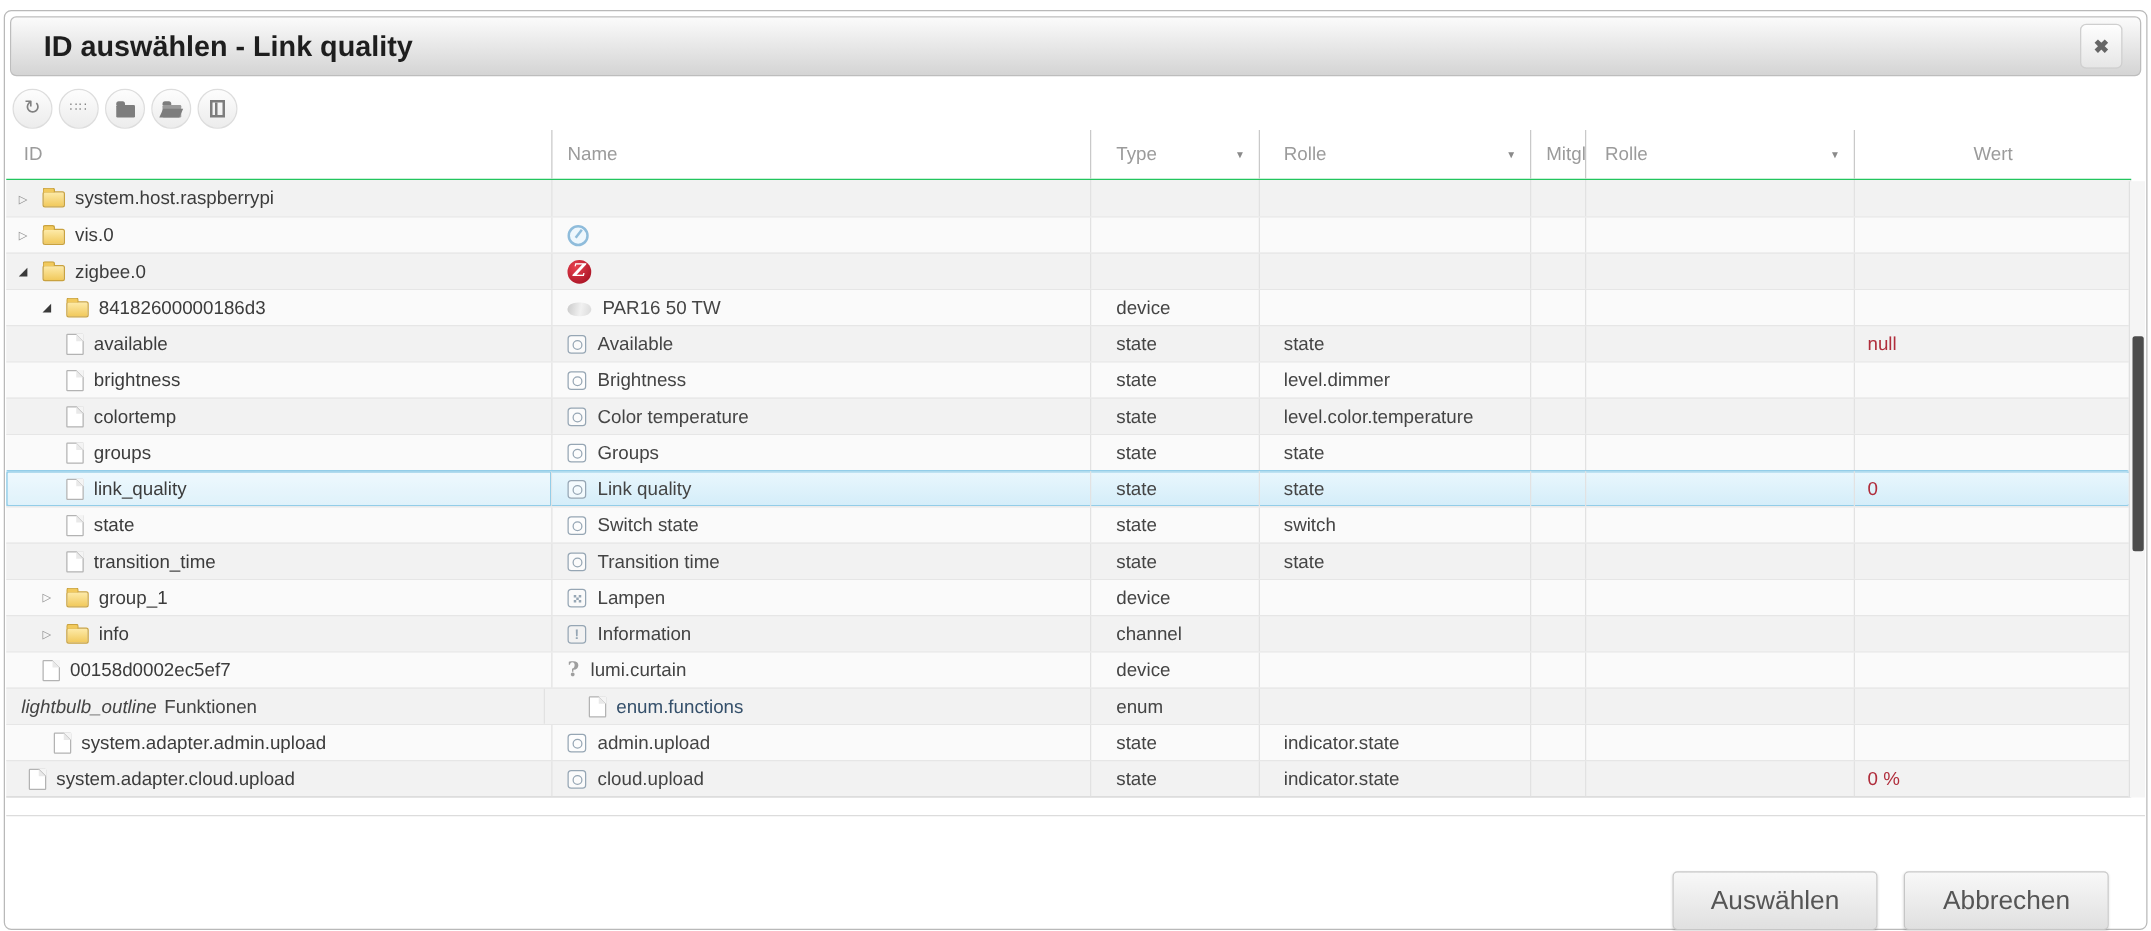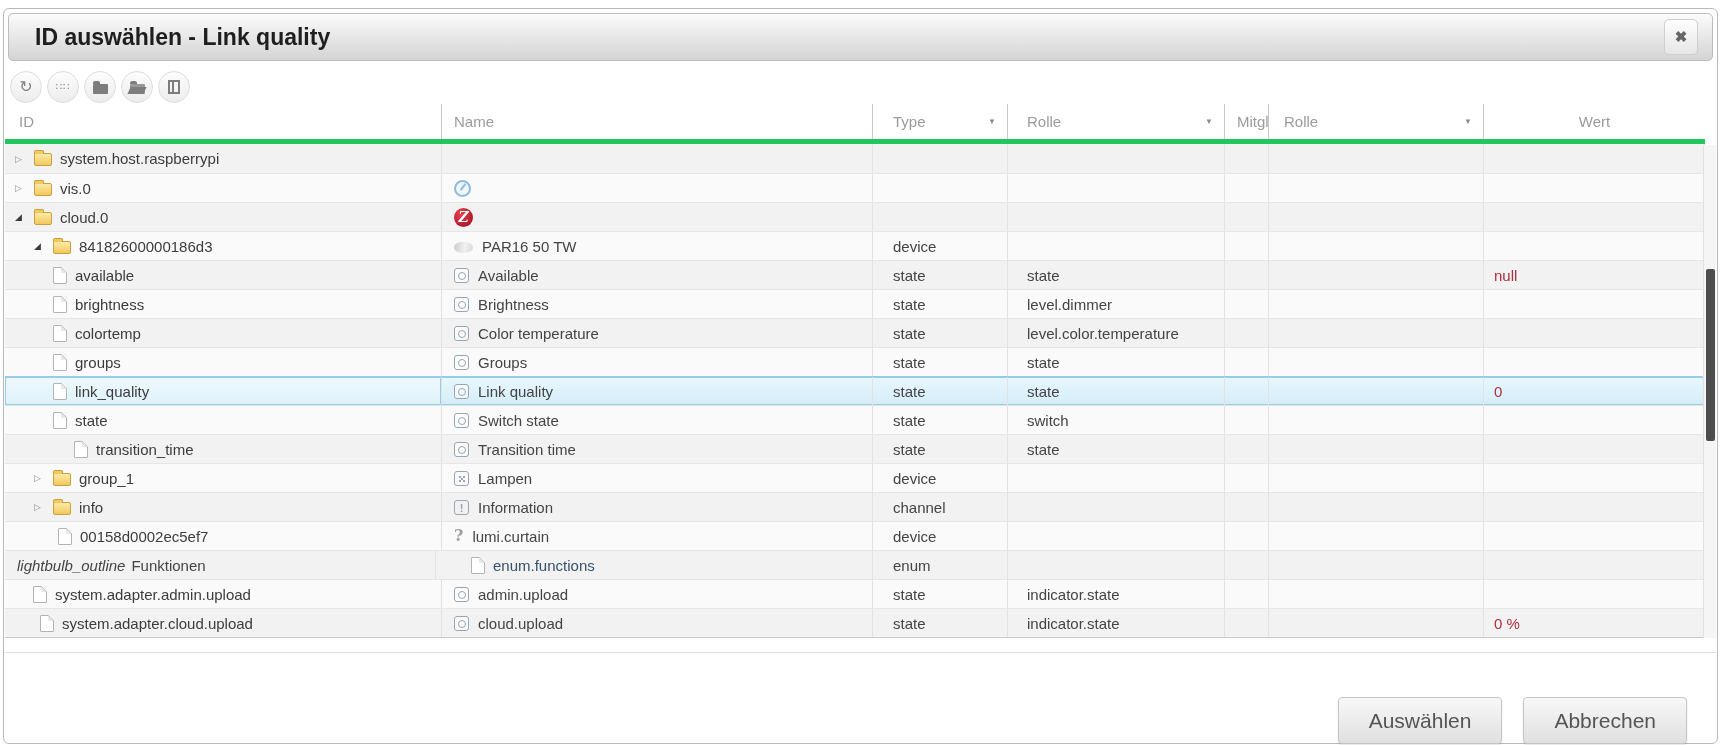--- a/index.html
+++ b/index.html
@@ -36,21 +36,21 @@
   .ic-folder-open { background:#9a9a9a; }
   .ic-folder-open::after { content:""; position:absolute; left:-1px; bottom:0;
           width:16px; height:7px; background:#7d7d7d; transform:skewX(-24deg); }
   .ic-book { width:12px; height:14px; border:2px solid #7d7d7d; position:relative; }
   .ic-book::before { content:""; position:absolute; left:2px; top:0; width:2px;
           height:10px; background:#7d7d7d; }
 
   
   .grid { position:absolute; left:1px; top:95px; width:1700px; }
   .ghead { display:flex; height:40px; align-items:stretch;
-           border-bottom:5px solid #22c55e; color:#9b9b9b; font-size:15px; }
+           border-bottom:1px solid #22c55e; color:#9b9b9b; font-size:15px; }
   .hcell { display:flex; align-items:center; border-right:1px solid #c9c9c9;
            overflow:hidden; white-space:nowrap; padding-left:14px; }
   .harr { font-size:8px; color:#8a8a8a; margin-left:auto; margin-right:11px; cursor:pointer; }
   .col-id     { width:437px; }
   .col-name   { width:431px; padding-left:12px; }
   .col-type   { width:135px; padding-left:20px; }
   .col-role   { width:217px; padding-left:19px; }
   .col-member { width:44px;  padding-left:12px; }
   .col-room   { width:215px; padding-left:15px; }
   .col-value  { flex:1; border-right:none; }
@@ -222,21 +222,21 @@
           <div class="cell col-role"></div>
           <div class="cell col-member"></div>
           <div class="cell col-room"></div>
           <div class="cell col-value cell-value"></div>
         </div>
         <div class="grow">
           <div class="cell col-id cell-id">
             <div class="tree" style="padding-left: 10px;">
               <div class="exp open">◢</div>
               <div class="t-folder"></div>
-              <div class="tlab">cloud.0</div>
+              <div class="tlab">zigbee.0</div>
             </div>
           </div>
           <div class="cell col-name">
             <div class="nicon n-zigbee"></div>
           </div>
           <div class="cell col-type"></div>
           <div class="cell col-role"></div>
           <div class="cell col-member"></div>
           <div class="cell col-room"></div>
           <div class="cell col-value cell-value"></div>
@@ -356,21 +356,21 @@
             <div>Switch state</div>
           </div>
           <div class="cell col-type">state</div>
           <div class="cell col-role">switch</div>
           <div class="cell col-member"></div>
           <div class="cell col-room"></div>
           <div class="cell col-value cell-value"></div>
         </div>
         <div class="grow">
           <div class="cell col-id cell-id">
-            <div class="tree" style="padding-left: 69px;">
+            <div class="tree" style="padding-left: 48px;">
               <div class="t-page"></div>
               <div class="tlab">transition_time</div>
             </div>
           </div>
           <div class="cell col-name">
             <div class="nicon n-state"></div>
             <div>Transition time</div>
           </div>
           <div class="cell col-type">state</div>
           <div class="cell col-role">state</div>
@@ -409,21 +409,21 @@
             <div>Information</div>
           </div>
           <div class="cell col-type">channel</div>
           <div class="cell col-role"></div>
           <div class="cell col-member"></div>
           <div class="cell col-room"></div>
           <div class="cell col-value cell-value"></div>
         </div>
         <div class="grow">
           <div class="cell col-id cell-id">
-            <div class="tree" style="padding-left: 53px;">
+            <div class="tree" style="padding-left: 29px;">
               <div class="t-page"></div>
               <div class="tlab">00158d0002ec5ef7</div>
             </div>
           </div>
           <div class="cell col-name">
             <div class="nicon n-question"></div>
             <div>lumi.curtain</div>
           </div>
           <div class="cell col-type">device</div>
           <div class="cell col-role"></div>
@@ -443,38 +443,38 @@
             </div>
           </div>
           <div class="cell col-type">enum</div>
           <div class="cell col-role"></div>
           <div class="cell col-member"></div>
           <div class="cell col-room"></div>
           <div class="cell col-value cell-value"></div>
         </div>
         <div class="grow">
           <div class="cell col-id cell-id">
-            <div class="tree" style="padding-left: 28px;">
+            <div class="tree" style="padding-left: 28px; margin-left: 10px;">
               <div class="t-page"></div>
               <div class="tlab">system.adapter.admin.upload</div>
             </div>
           </div>
           <div class="cell col-name">
             <div class="nicon n-state"></div>
             <div>admin.upload</div>
           </div>
           <div class="cell col-type">state</div>
           <div class="cell col-role">indicator.state</div>
           <div class="cell col-member"></div>
           <div class="cell col-room"></div>
           <div class="cell col-value cell-value"></div>
         </div>
         <div class="grow">
           <div class="cell col-id cell-id">
-            <div class="tree" style="padding-left: 35px;">
+            <div class="tree" style="padding-left: 18px;">
               <div class="t-page"></div>
               <div class="tlab">system.adapter.cloud.upload</div>
             </div>
           </div>
           <div class="cell col-name">
             <div class="nicon n-state"></div>
             <div>cloud.upload</div>
           </div>
           <div class="cell col-type">state</div>
           <div class="cell col-role">indicator.state</div>

